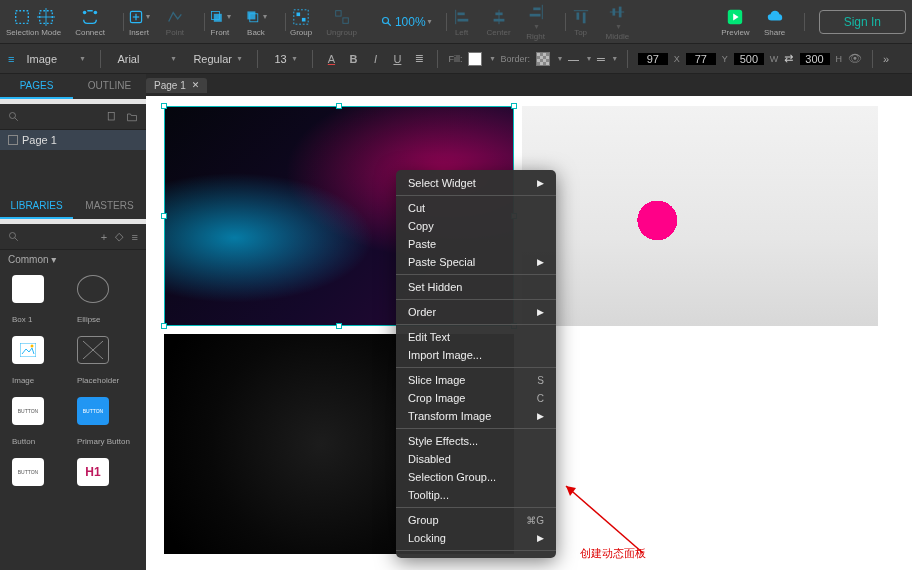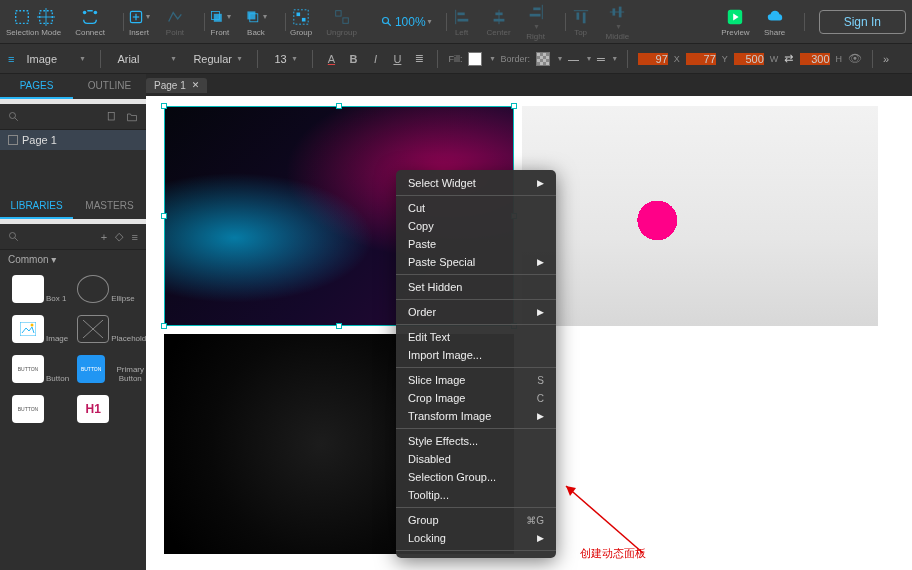--- a/index.html
+++ b/index.html
@@ -11,27 +11,27 @@
 .tool-group.faded { opacity: 0.35; }
 .tool-ico { width: 22px; height: 20px; display: flex; align-items: center; justify-content: center; color: #29b6f6; }
 .tool-ico svg { width: 18px; height: 18px; }
 .tool-label { font-size: 8px; color: #aaa; margin-top: 1px; white-space: nowrap; }
 .double-ico { display: flex; gap: 2px; }
 .zoom-sel { display: flex; align-items: center; color: #29b6f6; font-size: 12px; margin: 0 10px; }
 .zoom-sel svg { width: 12px; height: 12px; margin-right: 2px; }
 .top-spacer { flex: 1; }
 .preview-ico { color: #00e676; }
 .share-ico { color: #29b6f6; }
-.signin-btn { border: 1px solid #888; background: transparent; color: #7dd3fc; border-radius: 4px; padding: 4px 24px; font-size: 12px; margin-left: 10px; cursor: pointer; }
+.signin-btn { border: 1px solid #888; background: transparent; color: #14b8a6; border-radius: 4px; padding: 4px 24px; font-size: 12px; margin-left: 10px; cursor: pointer; }
 
 
 .propbar { background: #333; height: 30px; display: flex; align-items: center; padding: 0 8px; border-bottom: 1px solid #222; gap: 6px; font-size: 11px; }
 .pb-sel { background: #333; border: none; color: #ccc; display: flex; align-items: center; padding: 2px 6px; min-width: 60px; }
 .pb-sel .caret { margin-left: auto; }
-.pb-num { background: #c2410c; color: #ccc; width: 30px; text-align: right; border: none; font-size: 11px; }
+.pb-num { background: #000000; color: #ccc; width: 30px; text-align: center; border: none; font-size: 11px; }
 .pb-letter { width: 16px; text-align: center; color: #aaa; cursor: pointer; }
 .pb-sep { width: 1px; height: 18px; background: #555; margin: 0 4px; }
 .fill-sw { width: 14px; height: 14px; background: #fff; border: 1px solid #777; }
 .line-sw { width: 14px; height: 14px; border: 1px solid #777; background: repeating-conic-gradient(#888 0 25%, #bbb 0 50%) 50% / 6px 6px; }
 .pb-lbl { font-size: 9px; color: #888; }
 .caret { font-size: 8px; color: #888; margin-left: 2px; }
 
 
 .tabstrip { background: #2a2a2a; height: 22px; display: flex; align-items: center; padding-left: 146px; }
 .tab { background: #404040; color: #ccc; font-size: 10px; padding: 2px 8px; border-radius: 3px 3px 0 0; display: flex; align-items: center; gap: 6px; }
@@ -44,21 +44,21 @@
 .lp-search { display: flex; align-items: center; padding: 4px 8px; gap: 8px; border-bottom: 1px solid #222; height: 26px; }
 .lp-search svg { width: 12px; height: 12px; color: #888; }
 .page-item { background: #3a4450; padding: 4px 8px; font-size: 11px; color: #ddd; display: flex; align-items: center; gap: 4px; }
 .page-ico { width: 10px; height: 10px; border: 1px solid #888; }
 
 .lib-section { margin-top: 44px; }
 .lib-default { background: #222; padding: 4px 8px; font-size: 13px; color: #eee; display: flex; align-items: center; border: 1px solid #555; margin: 2px 4px; border-radius: 3px; }
 .lib-default .caret { margin-left: auto; font-size: 10px; }
 .lib-common { padding: 4px 8px; font-size: 10px; color: #aaa; }
 .lib-grid { display: grid; grid-template-columns: 1fr 1fr; gap: 12px 8px; padding: 6px 12px; }
-.lib-item { display: flex; flex-direction: row; align-items: flex-end; gap: 2px; cursor: pointer; }
+.lib-item { display: flex; flex-direction: column; align-items: flex-start; gap: 12px; cursor: pointer; }
 .lib-thumb { width: 32px; height: 28px; background: #fff; border-radius: 4px; display: flex; align-items: center; justify-content: center; }
 .lib-thumb.outlined { background: transparent; border: 1px solid #888; }
 .lib-label { font-size: 8px; color: #aaa; text-align: center; }
 
 
 .canvas { position: absolute; left: 146px; right: 0; top: 96px; bottom: 0; background: #fff; overflow: hidden; }
 .img-placeholder { position: absolute; background: linear-gradient(135deg, #0a0a14, #1a0828); border: 1px solid #999; }
 .img1 { left: 18px; top: 10px; width: 350px; height: 220px; border: 1px solid #0bb; background:
   radial-gradient(ellipse at 20% 60%, rgba(0,200,255,0.6), transparent 35%),
   radial-gradient(ellipse at 80% 30%, rgba(255,0,120,0.55), transparent 40%),

